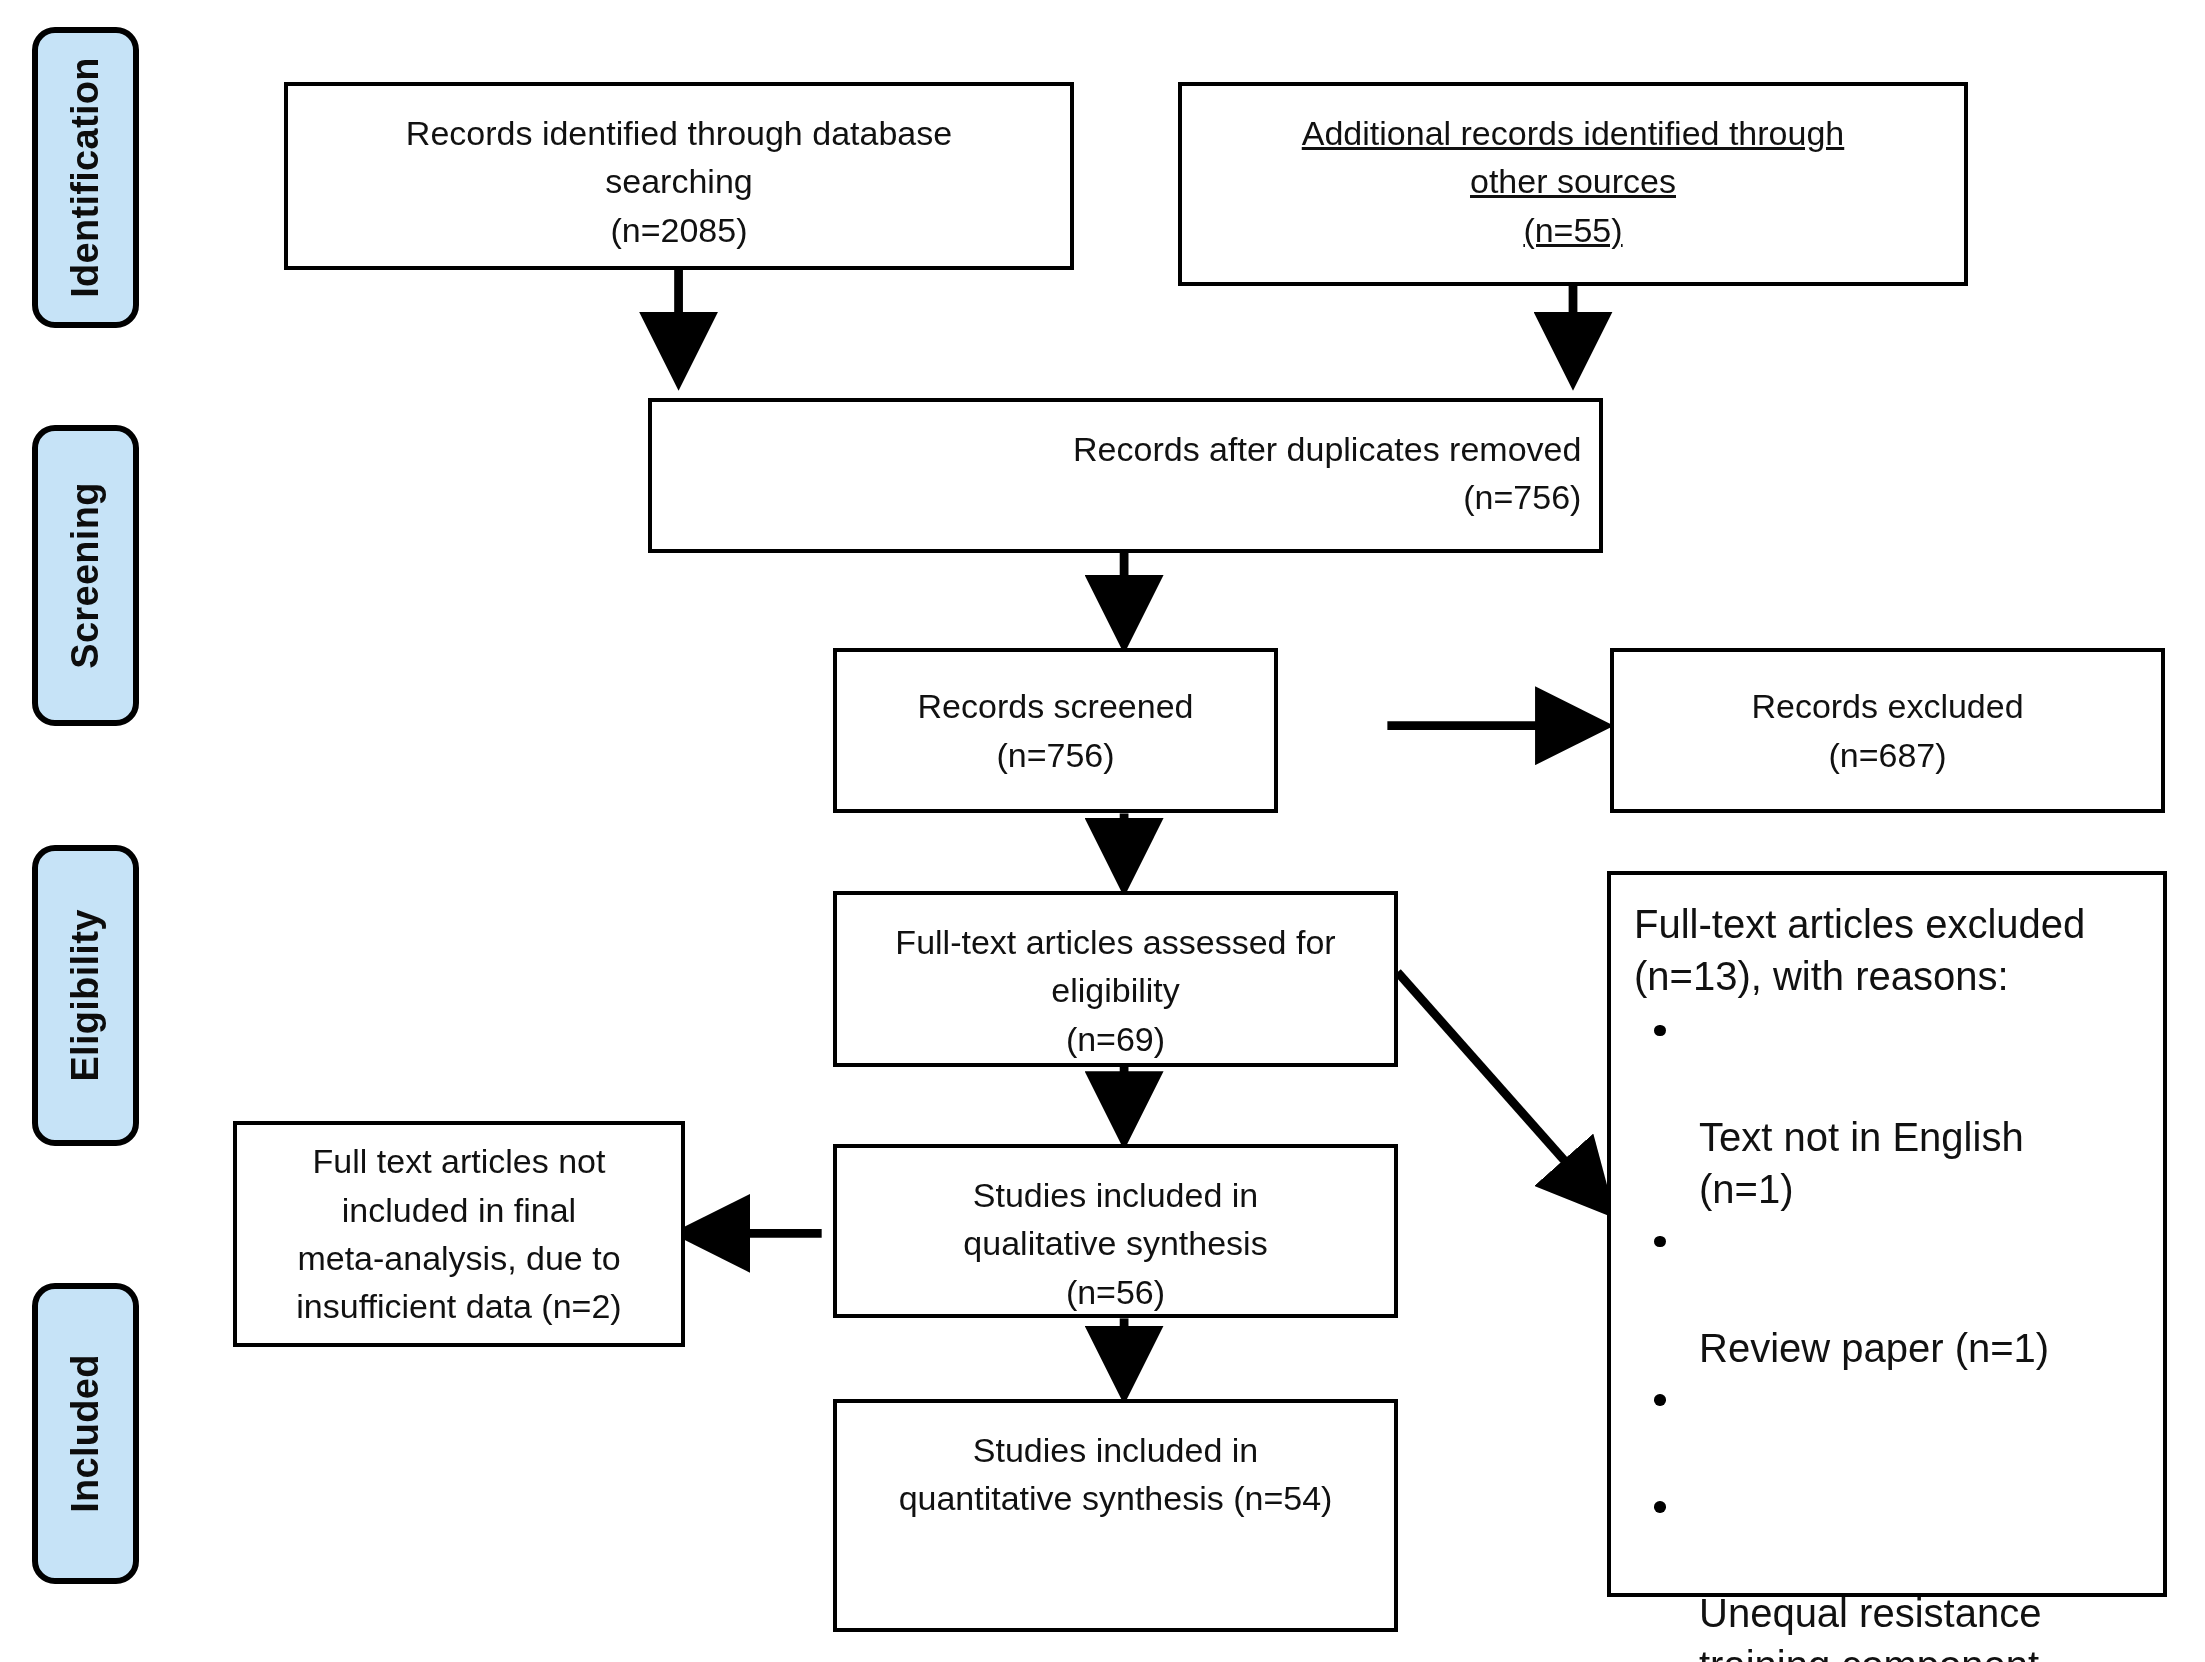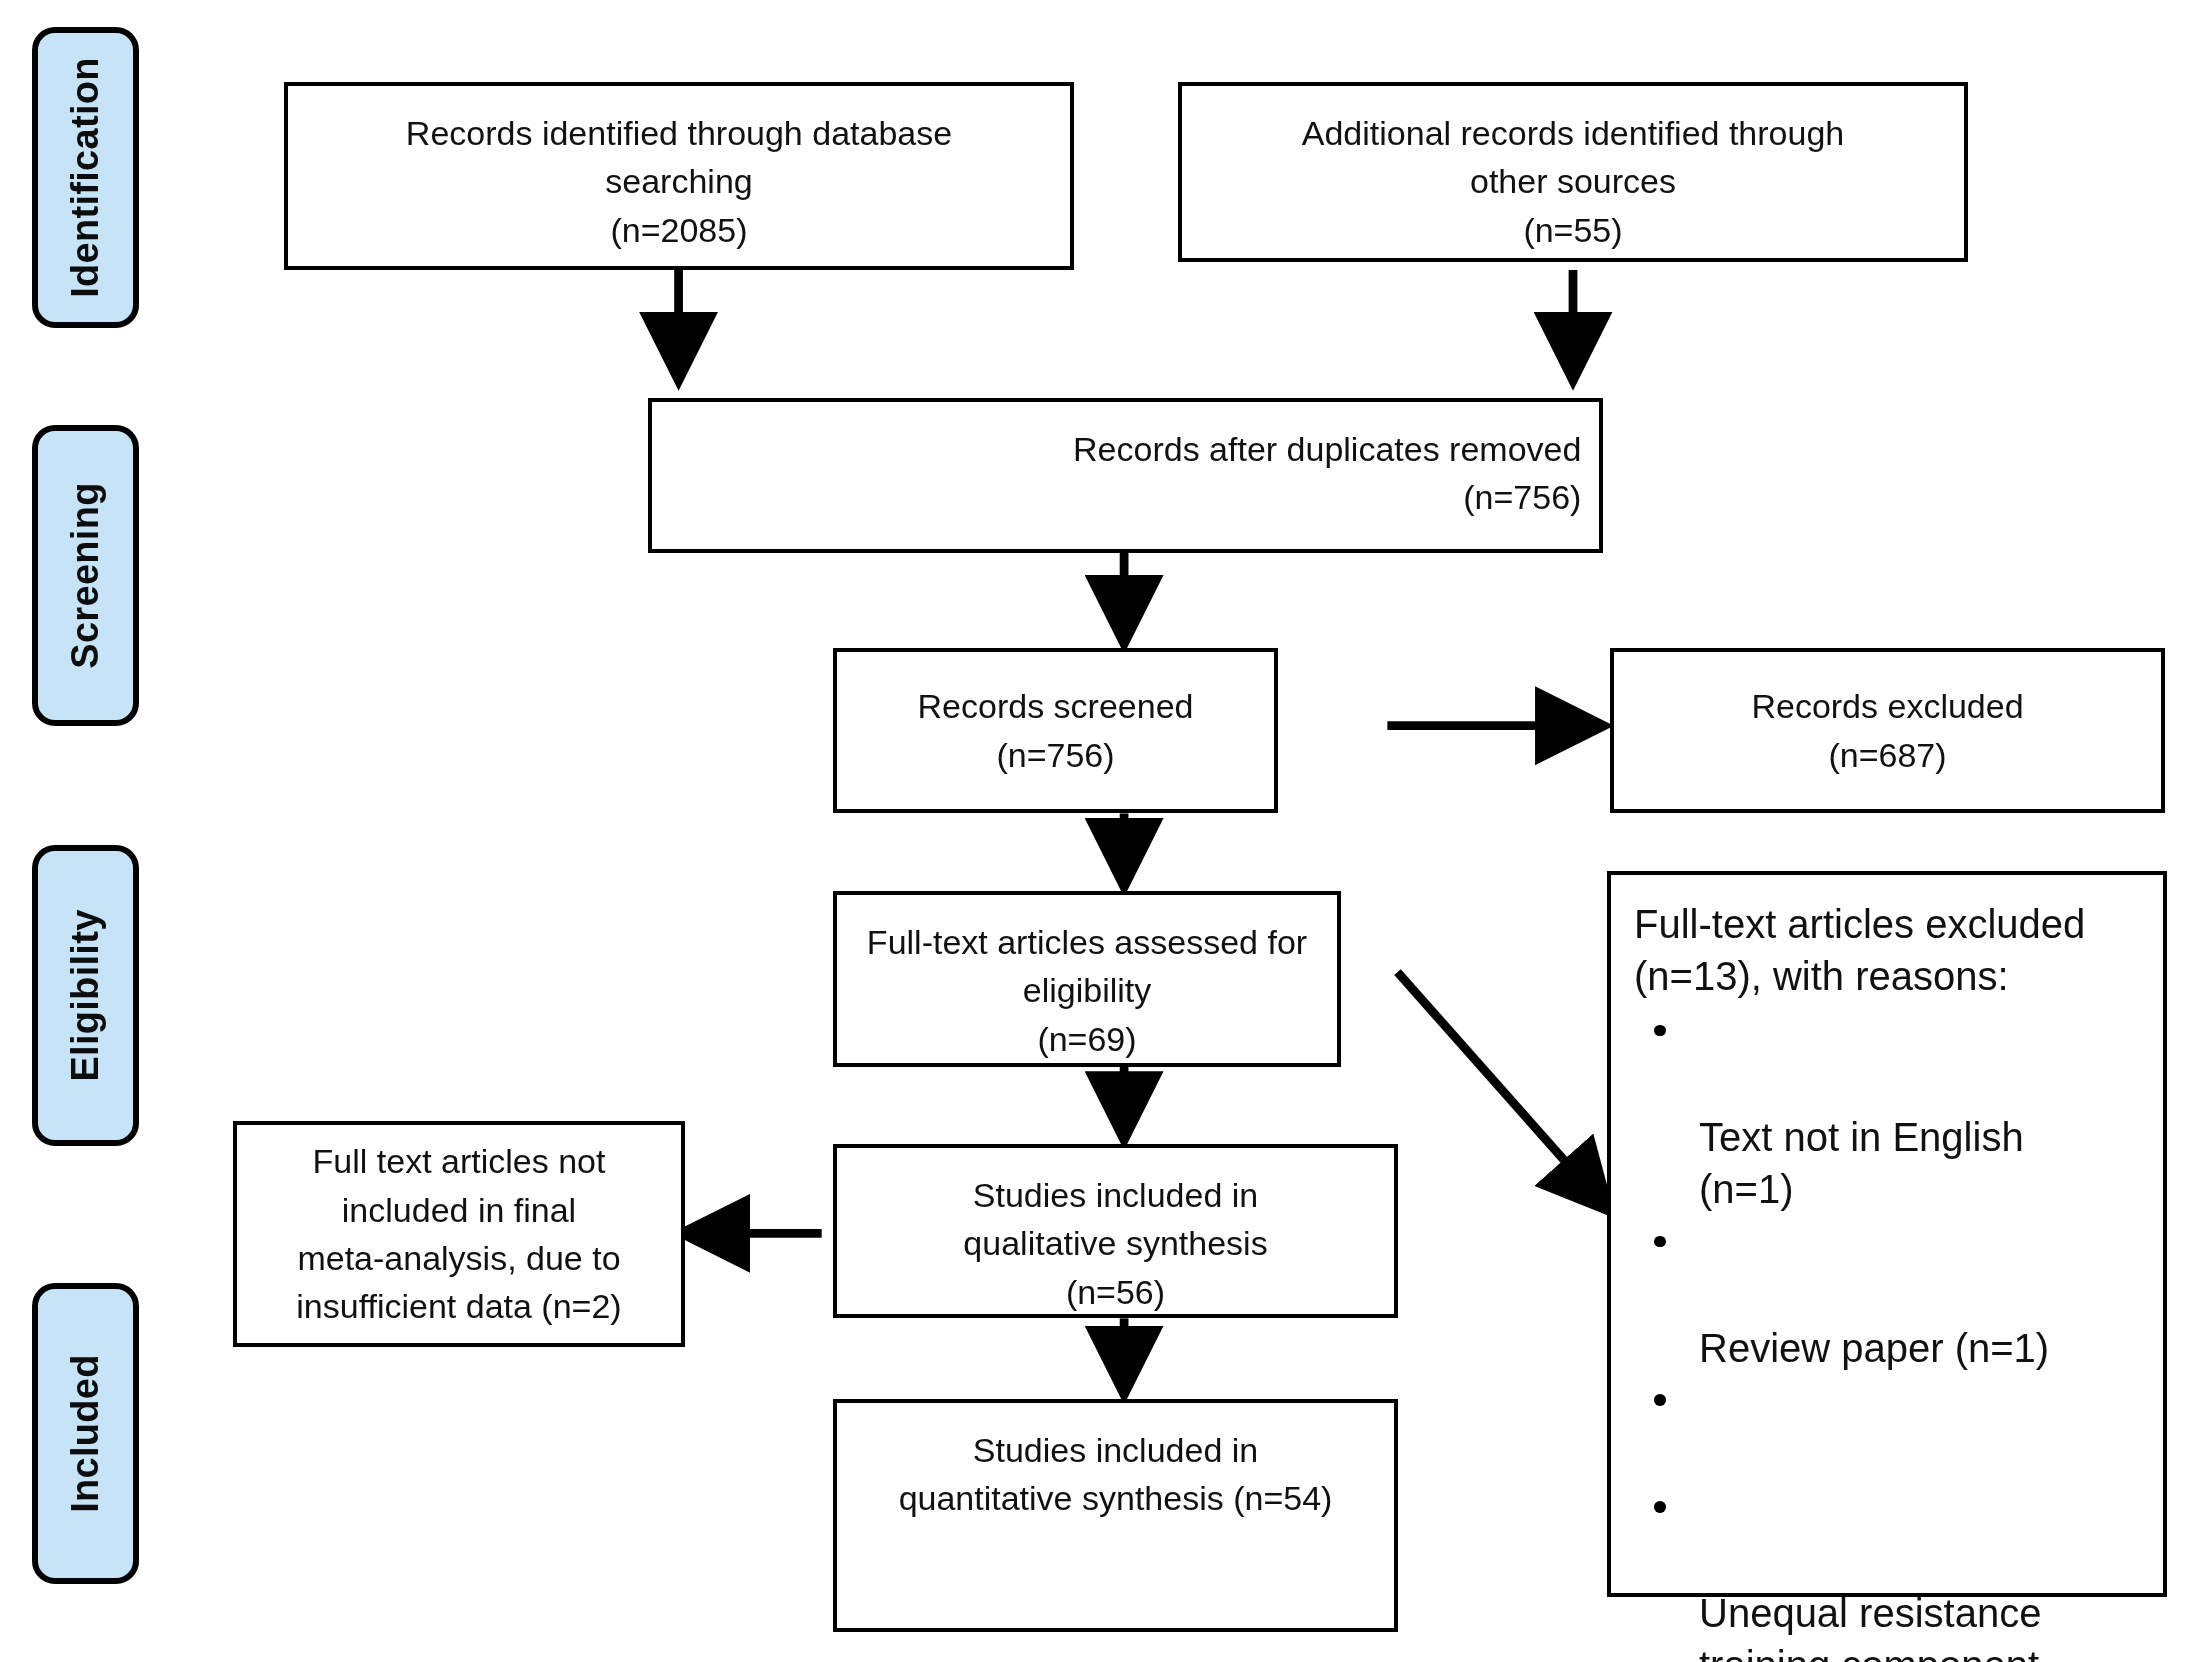--- a/index.html
+++ b/index.html
@@ -152,42 +152,42 @@
   <div class="stage-pill" style="left:32px; top:1283px; width:107px; height:301px;">
     <span class="stage-label">Included</span>
   </div>
 
   <div class="flow-box" style="left:284px; top:82px; width:790px; height:188px;">
     <span class="box-text">Records identified through database
 searching
 (n=2085)</span>
   </div>
 
-  <div class="flow-box" style="left:1178px; top:82px; width:790px; height:180px;">
+  <div class="flow-box" style="left:1178px; top:82px; width:790px; height:204px;text-decoration:underline;">
     <span class="box-text">Additional records identified through
 other sources
 (n=55)</span>
   </div>
 
   <div class="flow-box" style="left:648px; top:398px; width:955px; height:155px;text-align:right;">
     <span class="box-text">Records after duplicates removed
 (n=756)</span>
   </div>
 
   <div class="flow-box center-v" style="left:833px; top:648px; width:445px; height:165px;">
     <span class="box-text">Records screened
 (n=756)</span>
   </div>
 
   <div class="flow-box center-v" style="left:1610px; top:648px; width:555px; height:165px;align-items:flex-end;">
     <span class="box-text">Records excluded
 (n=687)</span>
   </div>
 
-  <div class="flow-box" style="left:833px; top:891px; width:508px; height:176px;">
+  <div class="flow-box" style="left:833px; top:891px; width:565px; height:176px;">
     <span class="box-text">Full-text articles assessed for
 eligibility
 (n=69)</span>
   </div>
 
   <div class="flow-box center-v" style="left:233px; top:1121px; width:452px; height:226px;">
     <span class="box-text">Full text articles not
 included in final
 meta-analysis, due to
 insufficient data (n=2)</span>

